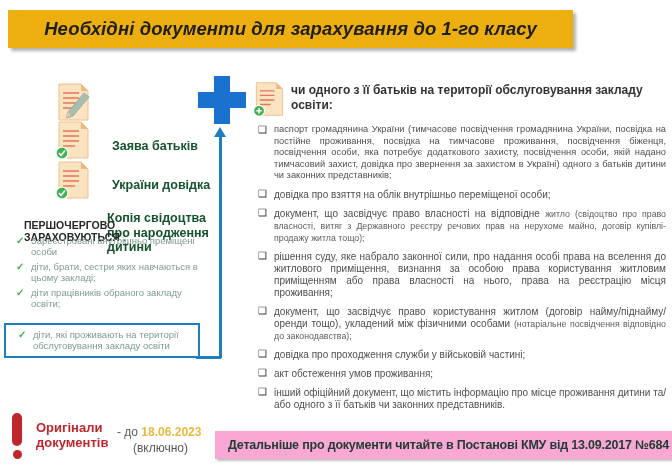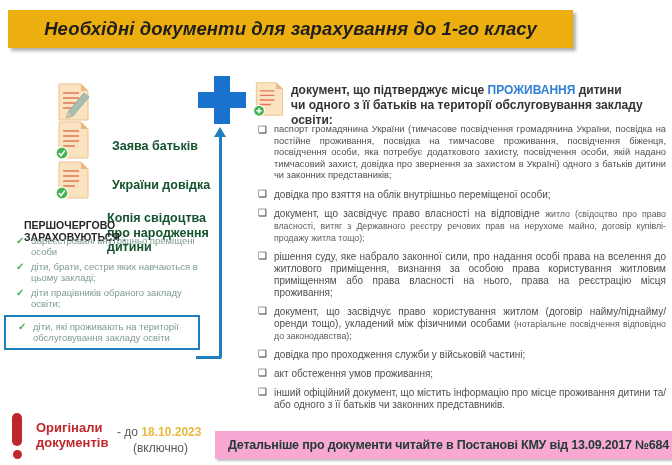--- a/index.html
+++ b/index.html
@@ -31,21 +31,21 @@
   .prio-list li {
     position:relative; padding-left:17px; margin-bottom:4px;
     font-size:9.5px; line-height:11px; color:#7D9B90;
   }
   .prio-list li::before {
     content:"✓"; position:absolute; left:2px; top:0;
     color:#3FAE4A; font-weight:bold; font-size:10px;
   }
   .prio-list li .note { font-size:8.5px; }
   .prio-list li.boxed {
-    border:2px solid #1F7FBE; margin-left:-10px; padding:4px 2px 5px 27px; margin-top:6px;
+    border:2px solid #1F7FBE; margin-left:-10px; padding:4px 2px 5px 27px; margin-top:14px;
   }
   .prio-list li.boxed::before { left:12px; top:4px; }
   
   .plus-wrap { position:absolute; left:196px; top:74px; width:52px; height:52px; }
   .conn-v { position:absolute; left:219px; top:137px; width:3px; height:221px; background:#1F7FBE; }
   .conn-h { position:absolute; left:196px; top:356px; width:25px; height:3px; background:#1F7FBE; }
   .conn-arrow {
     position:absolute; left:214px; top:127px; width:0; height:0;
     border-left:6px solid transparent; border-right:6px solid transparent;
     border-bottom:10px solid #1F7FBE;
@@ -172,21 +172,20 @@
   <div class="right-header-icon">
     <svg width="38" height="38" viewBox="0 0 42 40">
       <path d="M7 2 h22 l7 7 v29 h-29 z" fill="#FAE3C0" stroke="#EDC08C" stroke-width="1"></path>
       <path d="M29 2 l7 7 h-7 z" fill="#EDB77E"></path>
       <path d="M11 11 h16 M11 16 h16 M11 21 h16 M11 26 h12" stroke="#E2785A" stroke-width="1.6" fill="none"></path>
       <circle cx="10" cy="33" r="6" fill="#45B054" stroke="#ffffff" stroke-width="1.2"></circle>
       <path d="M10 30 v6 M7 33 h6" stroke="#ffffff" stroke-width="1.6" fill="none"></path>
     </svg>
   </div>
   <div class="right-header">
-    <div><span>документ, що підтверджує місце </span><span class="hl">ПРОЖИВАННЯ</span><span> дитини</span></div>
     <div>чи одного з її батьків на території обслуговування закладу освіти:</div>
   </div>
 
   <ul class="req-list">
     <li class="sz-s">
       <span>паспорт громадянина України (тимчасове посвідчення громадянина України, посвідка на постійне проживання, посвідка на тимчасове проживання, посвідчення біженця, посвідчення особи, яка потребує додаткового захисту, посвідчення особи, якій надано тимчасовий захист, довідка про звернення за захистом в Україні) одного з батьків дитини чи законних представників;</span>
     </li>
     <li>
       <span>довідка про взяття на облік внутрішньо переміщеної особи;</span>
     </li>
@@ -208,21 +207,21 @@
     <li>
       <span>інший офіційний документ, що містить інформацію про місце проживання дитини та/або одного з її батьків чи законних представників.</span>
     </li>
   </ul>
 
   <div class="excl-bar"></div>
   <div class="excl-dot"></div>
   <div class="originals">Оригінали документів</div>
   <div class="deadline">
     <span>- до</span>
-    <span class="date">18.10.2023</span>
+    <span class="date">18.06.2023</span>
   </div>
   <div class="deadline2">(включно)</div>
 
   <div class="banner-bottom">
     <span>Детальніше про документи читайте в Постанові КМУ від 13.09.2017 №684</span>
   </div>
 
 </div>
 
 </body></html>

